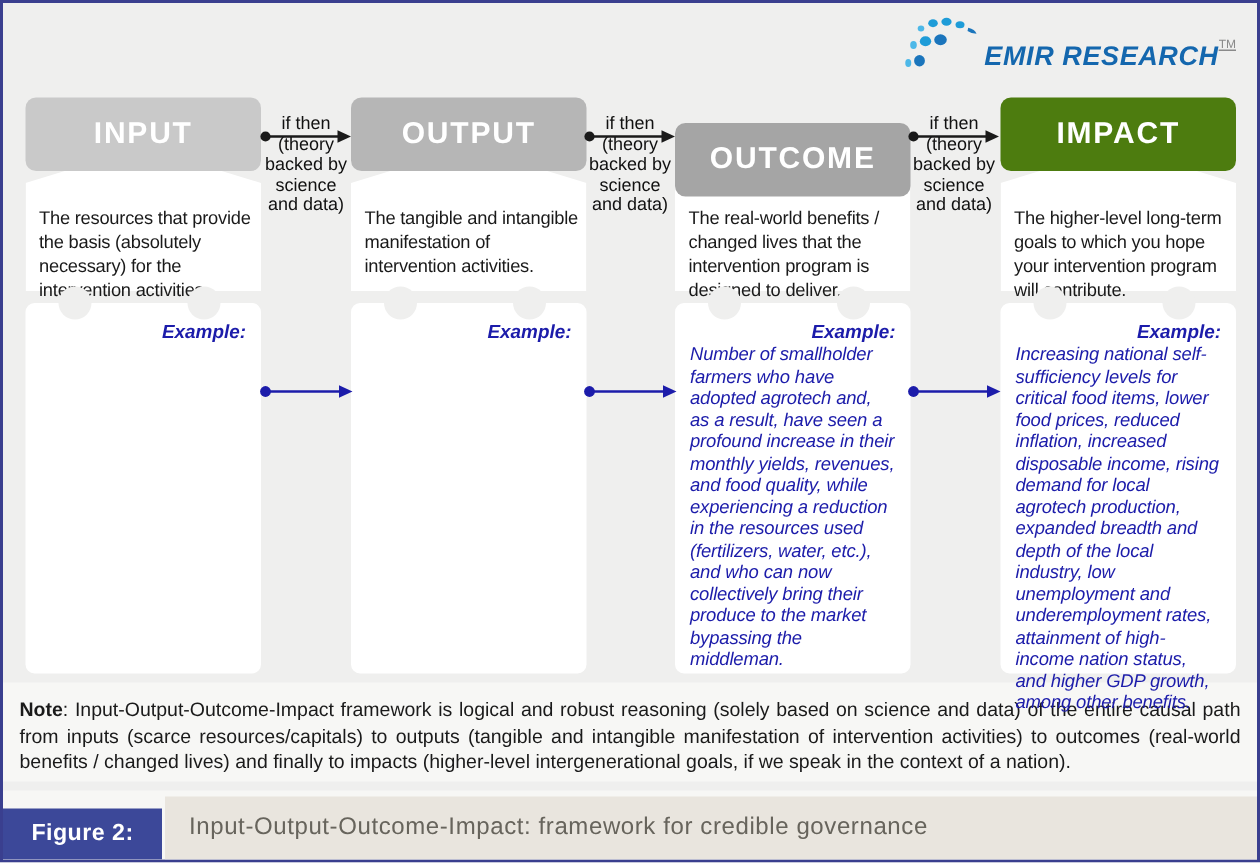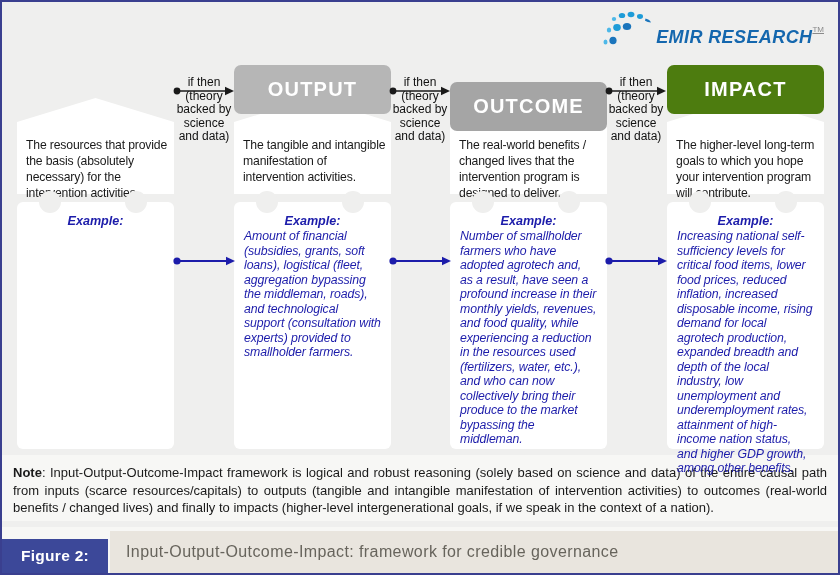--- a/index.html
+++ b/index.html
@@ -29,21 +29,21 @@
   }
   .desc-text {
     position:absolute; top:135px; left:0; width:157px; padding:0 4px 0 9px;
     font-size:12.2px; line-height:16px; letter-spacing:-.15px; color:#1a1a1a; z-index:2;
   }
   .ex-box {
     position:absolute; top:200px; left:0; width:157px; height:247px;
     background:#fff; border-radius:6px; z-index:1;
     padding:12px 10px 0 10px;
   }
-  .ex-label { text-align:center; font-weight:bold; font-style:italic; color:var(--example_text,#1c1caa); font-size:12.6px; line-height:15px; }
+  .ex-label { text-align:right; font-weight:bold; font-style:italic; color:var(--example_text,#1c1caa); font-size:12.6px; line-height:15px; }
   .ex-body { font-style:italic; color:var(--example_text,#1c1caa); font-size:12.3px; line-height:14.5px; letter-spacing:-.1px; }
   .notch { position:absolute; top:189px; width:22px; height:22px; border-radius:50%; background:var(--page_bg,#efefee); z-index:2; }
   .notch.n1 { left:22px; } .notch.n2 { left:108px; }
   
   .hconn { position:absolute; top:74px; width:62px; z-index:4; text-align:center; }
   .hconn-text { position:relative; font-size:12px; line-height:13.5px; color:#111; z-index:2; }
   .hconn svg { position:absolute; left:0; top:9px; z-index:1; }
   .bconn { position:absolute; top:253px; z-index:4; }
   
   .note-box {
@@ -84,36 +84,36 @@
         <ellipse cx="27" cy="16.5" rx="4.2" ry="3.6" fill="#1b75bc"></ellipse>
         <ellipse cx="5.5" cy="32" rx="2.0" ry="2.6" fill="#4db8e8"></ellipse>
         <ellipse cx="13" cy="30.5" rx="3.6" ry="3.8" fill="#1b75bc"></ellipse>
       </g>
     </svg>
     <span class="logo-text">EMIR RESEARCH</span>
     <span class="logo-tm">TM</span>
   </div>
 
   <div class="col" style="left:15px">
+    <div class="hdr" style="background-color: rgb(201, 201, 201);">INPUT</div>
     <div class="desc-shape"></div>
     <div class="desc-text">The resources that provide the basis (absolutely necessary) for the intervention activities.</div>
     <div class="ex-box">
       <div class="ex-label">Example:</div>
     </div>
     <div class="notch n1"></div>
     <div class="notch n2"></div>
   </div>
 
   <div class="col" style="left:232px">
     <div class="hdr" style="background-color: rgb(182, 182, 182);">OUTPUT</div>
     <div class="desc-shape"></div>
     <div class="desc-text">The tangible and intangible manifestation of intervention activities.</div>
     <div class="ex-box">
       <div class="ex-label">Example:</div>
-      <div class="ex-body">Amount of financial (subsidies, grants, soft loans), logistical (fleet, aggregation bypassing the middleman, roads), and technological support (consultation with experts) provided to smallholder farmers.</div>
     </div>
     <div class="notch n1"></div>
     <div class="notch n2"></div>
   </div>
 
   <div class="col" style="left:448px">
     <div class="hdr" style="background-color: rgb(165, 165, 165); margin-top: 17px;">OUTCOME</div>
     <div class="desc-shape"></div>
     <div class="desc-text">The real-world benefits / changed lives that the intervention program is designed to deliver.</div>
     <div class="ex-box">

